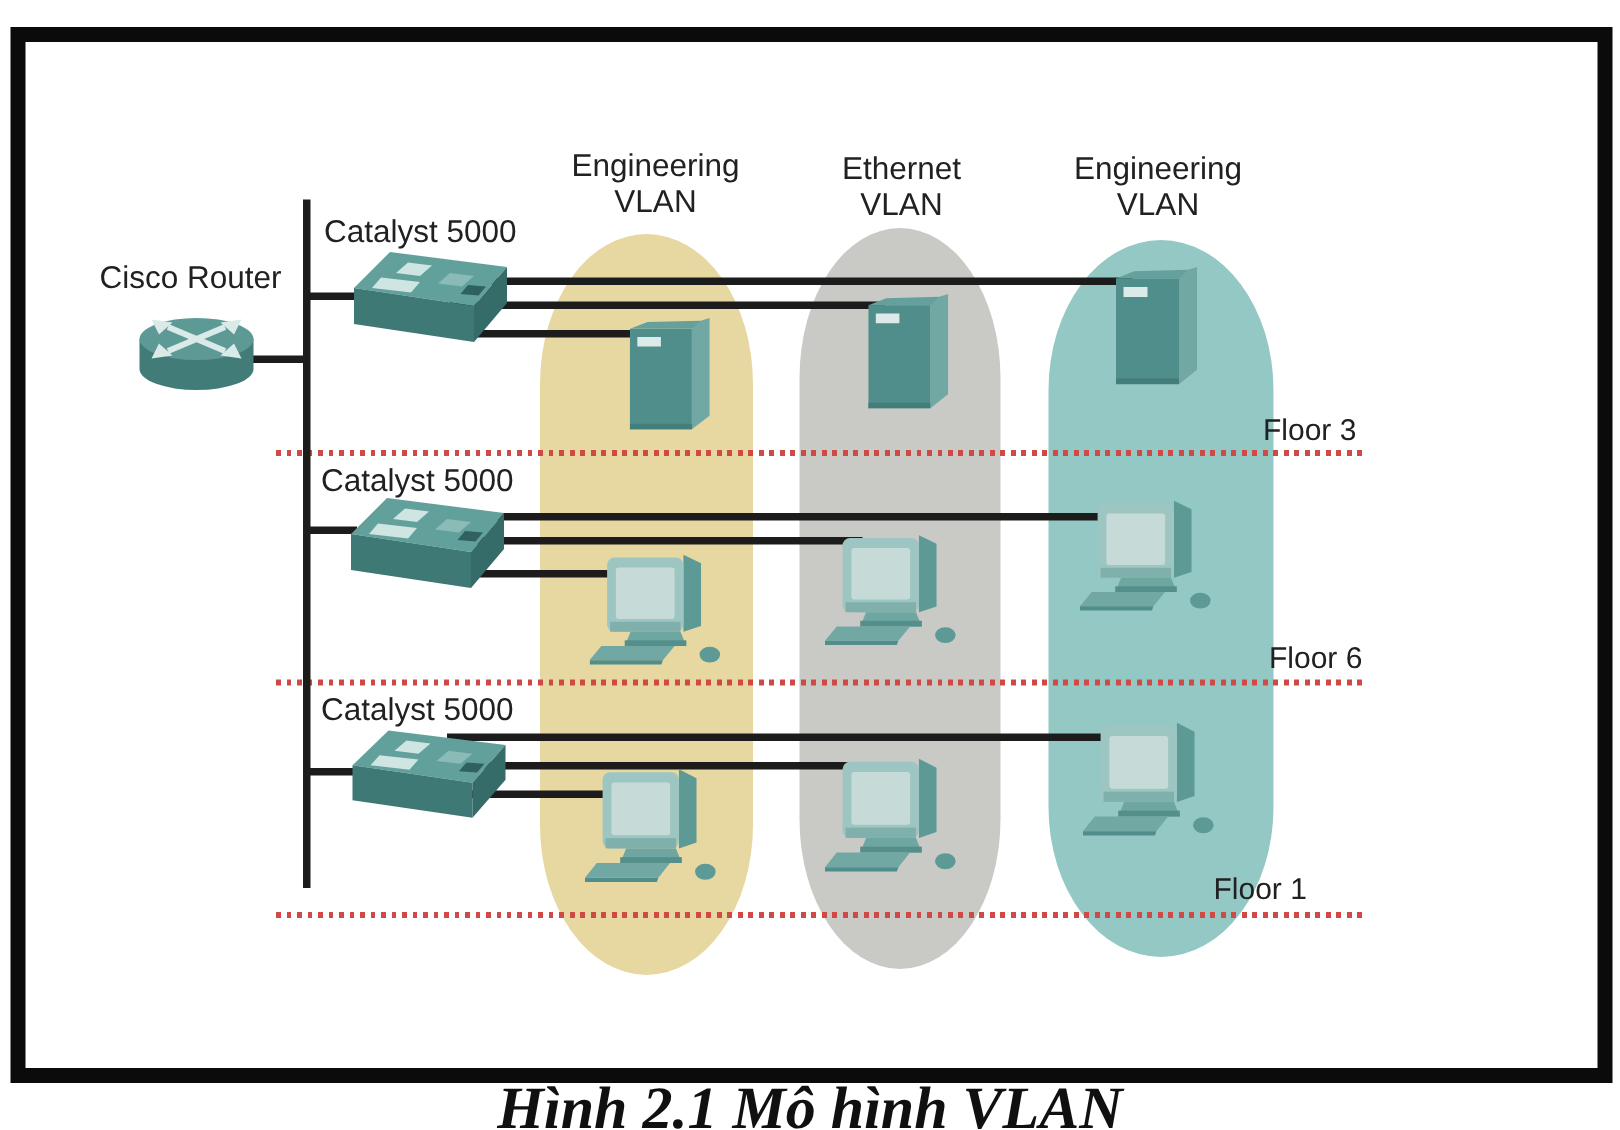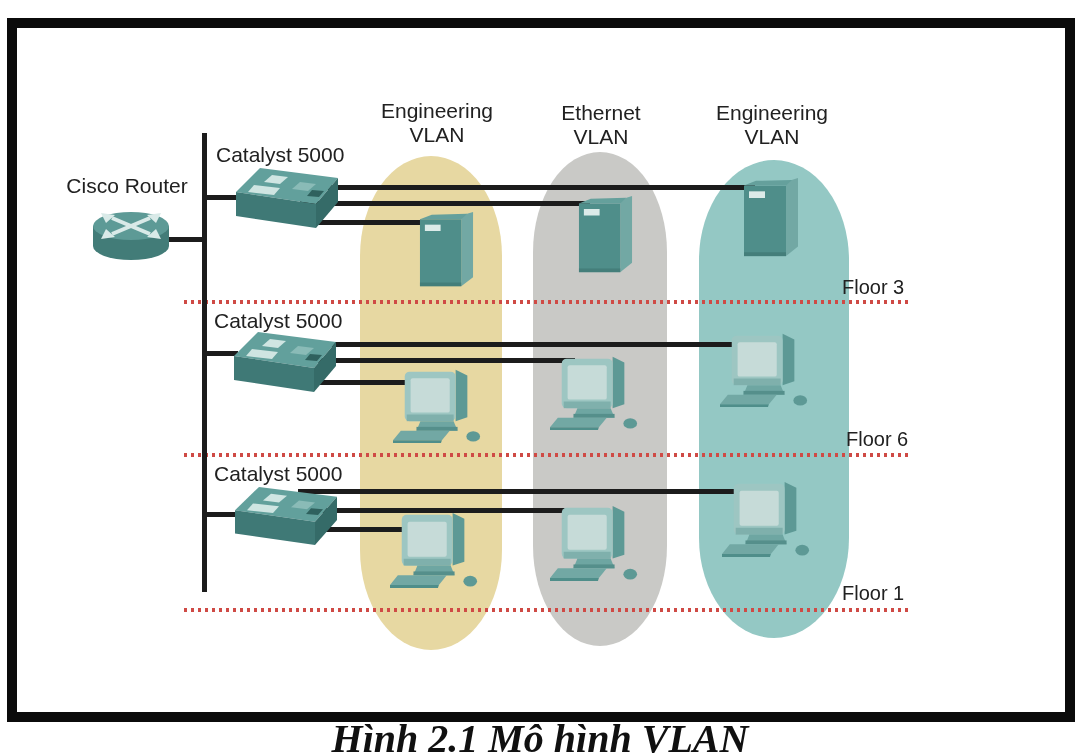--- a/index.html
+++ b/index.html
@@ -145,17 +145,17 @@
   <div class="lbl center" style="left:352px;top:99px;width:170px;">Engineering
 VLAN</div>
   <div class="lbl center" style="left:516px;top:101px;width:170px;">Ethernet
 VLAN</div>
   <div class="lbl center" style="left:687px;top:101px;width:170px;">Engineering
 VLAN</div>
 
 
   <div class="lbl floor-lbl" style="left:842px;top:276px;">Floor 3</div>
   <div class="lbl floor-lbl" style="left:846px;top:428px;">Floor 6</div>
-  <div class="lbl floor-lbl" style="left:842px;top:582px;">Floor 1</div>
+  <div class="lbl floor-lbl" style="left:809px;top:582px;">Floor 1</div>
 
   <div class="caption">Hình 2.1 Mô hình VLAN</div>
 
 </div>
 
 </body></html>

